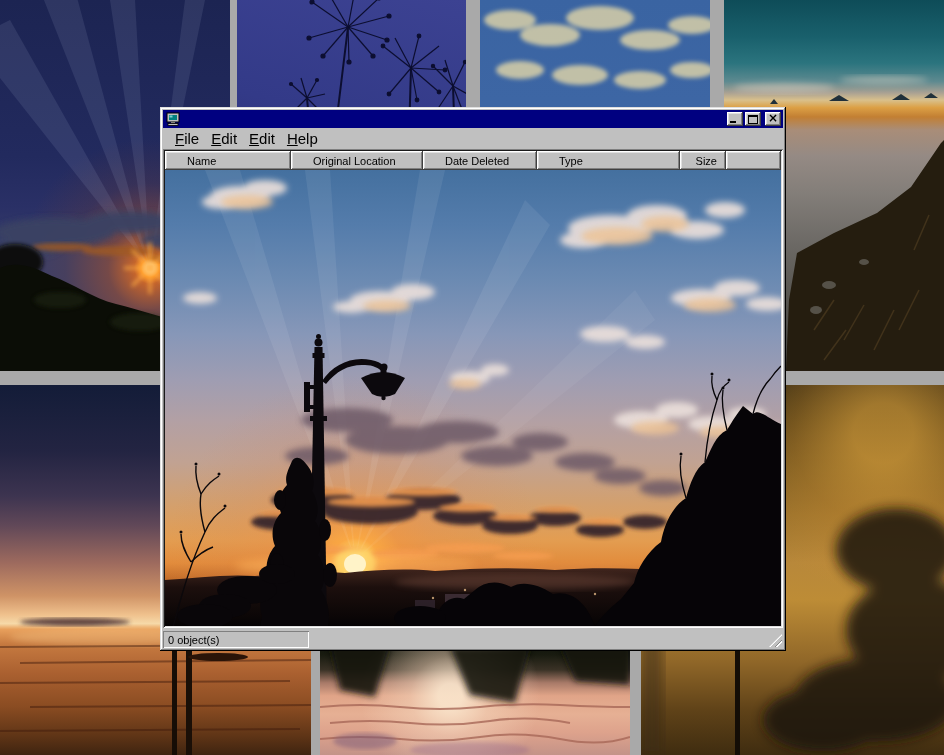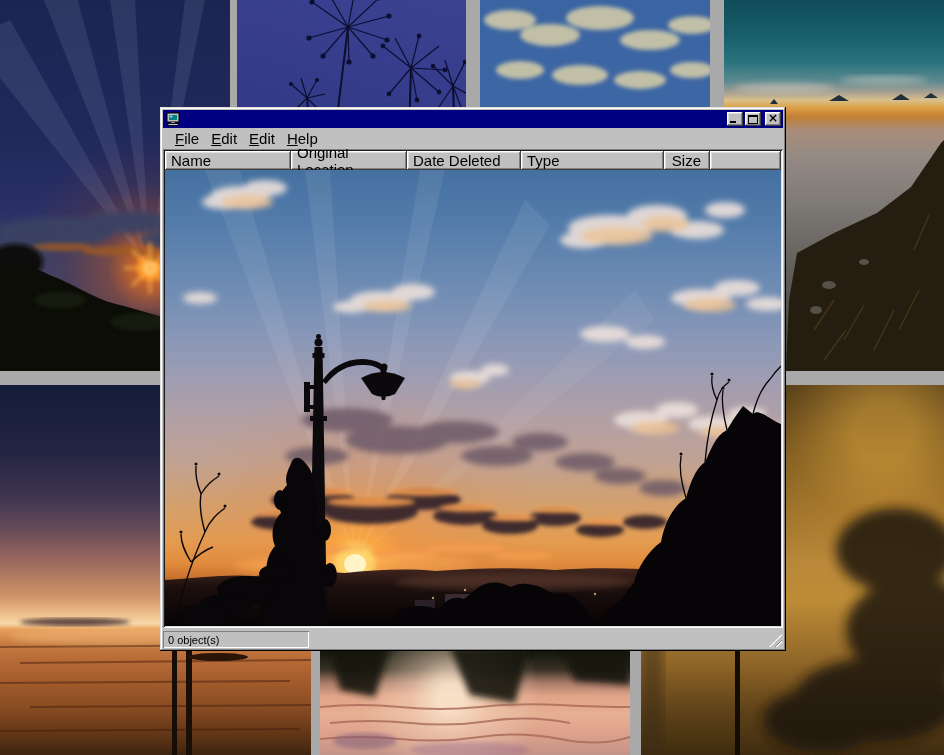--- a/index.html
+++ b/index.html
@@ -44,21 +44,21 @@
   .tbtn .cls{position:absolute;left:0;top:0;width:16px;height:13px;line-height:13px;text-align:center;
              font-size:12px;font-weight:bold;color:#000;font-family:"DejaVu Sans",sans-serif;}
   #menubar{height:21px;display:flex;align-items:center;padding-left:7px;flex:0 0 auto;}
   .menu-item{font-size:15px;color:#000;padding:2px 5px;margin-right:2px;}
   .menu-item::first-letter{text-decoration:underline;}
   #listview{flex:1 1 auto;position:relative;background:#c0c0c0;padding:2px;
             box-shadow:inset 1px 1px 0 #808080,inset -1px -1px 0 #fff,inset 2px 2px 0 #1a1a1a,inset -2px -2px 0 #dfdfdf;
             display:flex;flex-direction:column;overflow:hidden;}
   #colheaders{height:19px;display:flex;flex:0 0 auto;}
   .colh{background:#c0c0c0;box-shadow:inset -1px -1px 0 #404040,inset 1px 1px 0 #fff,inset -2px -2px 0 #808080,inset 2px 2px 0 #dfdfdf;
-        font-size:15px;color:#000;display:flex;align-items:center;padding:0 6px;box-sizing:border-box;flex:0 0 auto;}
+        font-size:11px;color:#000;display:flex;align-items:center;padding:0 22px;box-sizing:border-box;flex:0 0 auto;}
   .colh.right{justify-content:flex-end;padding-right:9px;}
   #content{flex:1 1 auto;position:relative;overflow:hidden;}
   #photo{position:absolute;left:0;top:0;width:616px;height:457px;
       background:
         radial-gradient(circle at 190px 394px, rgba(255,246,206,.95) 0 8px, rgba(255,216,104,.9) 14px, rgba(255,170,64,.8) 26px, rgba(244,146,62,.5) 48px, rgba(236,138,70,.28) 80px, rgba(220,130,80,.12) 130px, transparent 190px),
         linear-gradient(180deg,#44709f 0%,#547cab 12%,#6b8ab2 24%,#8797b8 36%,#9f9db2 46%,#b3a0a4 55%,#c1a292 64%,#d3a06e 73%,#e39d51 81%,#e28c3c 86%,#c06a28 90%,#7a421e 93.5%,#241310 97%,#070404 100%);}
   #statusbar{height:17px;margin-top:3px;display:flex;flex:0 0 auto;position:relative;}
   .spanel{background:#c0c0c0;box-shadow:inset 1px 1px 0 #808080,inset -1px -1px 0 #fff;
           font-size:11px;color:#000;display:flex;align-items:center;padding:0 5px;box-sizing:border-box;text-align:right;}
   #spanel1{width:146px;margin-right:3px;flex:0 0 auto;}
@@ -318,21 +318,21 @@
   <div id="menubar">
     <span class="menu-item">File</span>
     <span class="menu-item">Edit</span>
     <span class="menu-item">Edit</span>
     <span class="menu-item">Help</span>
   </div>
 
   <div id="listview">
     <div id="colheaders">
       <div class="colh" style="width:126px">Name</div>
-      <div class="colh" style="width:116px">Original Location</div>
+      <div class="colh" style="width:132px">Original Location</div>
       <div class="colh" style="width:114px">Date Deleted</div>
       <div class="colh" style="width:143px">Type</div>
       <div class="colh right" style="width:46px">Size</div>
       <div class="colh" style="flex:1 1 auto"></div>
     </div>
     <div id="content">
       <div id="photo">
         <svg width="616" height="457" viewBox="0 0 616 457">
           <defs>
             <filter id="pb2">

